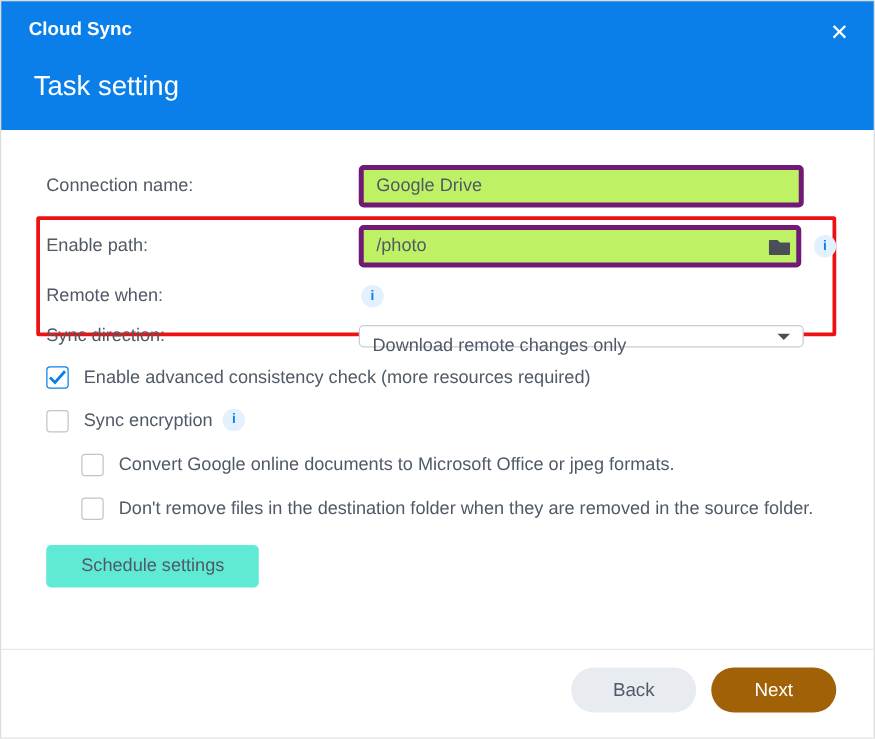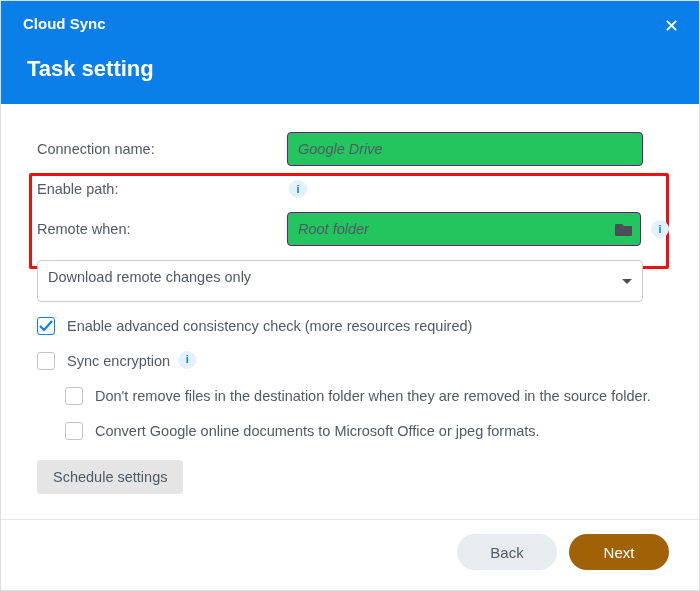--- a/index.html
+++ b/index.html
@@ -23,21 +23,21 @@
     color: #fff;
     padding: 14px 8px 22px 22px;
   }
   .app-title {
     font-size: 15px;
     font-weight: 600;
     margin-bottom: 24px;
   }
   .page-title {
     font-size: 22px;
-    font-weight: 700;
+    font-weight: 400;
     margin-left: 4px;
   }
   .close-icon {
     position: absolute;
     right: 20px;
     top: 14px;
     cursor: pointer;
     font-size: 18px;
     color: #fff;
   }
@@ -58,31 +58,30 @@
     font-size: 14.5px;
   }
   .field-wrap {
     flex: 1;
     position: relative;
     margin-right: 8px;
   }
   .input {
     width: 100%;
     height: 34px;
-    border: 1px solid #701a75;
+    border: 4px solid #701a75;
     border-radius: 4px;
     padding: 0 34px 0 10px;
     font-size: 14.5px;
     color: #505a66;
-    background: #22c55e;
-    font-style: italic;
+    background: #bef264;
   }
   .select {
     width: 100%;
-    height: 42px;
+    height: 18px;
     border: 1px solid #c9ccd3;
     border-radius: 4px;
     padding: 0 34px 0 10px;
     font-size: 14.5px;
     color: #505a66;
     background: #fff;
     cursor: pointer;
   }
   .folder-icon {
     position: absolute;
@@ -144,24 +143,24 @@
   }
   .checkbox.checked {
     border-color: #0a7fea;
   }
   .checkbox.checked svg { display: block; }
   .checkbox svg { display: none; }
   .indent { margin-left: 28px; }
   .inline-info { margin-left: 8px; vertical-align: middle; }
   .schedule-btn {
     display: inline-block;
-    background: #e5e5e5;
+    background: #5eead4;
     border: none;
     border-radius: 4px;
-    padding: 9px 16px;
+    padding: 9px 28px;
     font-size: 14.5px;
     color: #505a66;
     cursor: pointer;
     margin-top: 4px;
   }
   .footer {
     border-top: 1px solid #e3e6ea;
     padding: 14px 30px 20px 34px;
     display: flex;
     justify-content: flex-end;
@@ -199,39 +198,40 @@
       </div>
       <span style="width:18px"></span>
     </div>
 
     
     <div style="position:relative;">
       <div class="highlight-box" style="left:-8px; top:-7px; right:0px; height:96px;"></div>
 
       <div class="row">
         <div class="label">Enable path:</div>
-        <span class="info-icon info-right">i</span>
-      </div>
-
-      <div class="row">
-        <div class="label">Remote when:</div>
         <div class="field-wrap">
-          <input class="input" value="Root folder" style="">
+          <input class="input" value="/photo" style="">
           <span class="folder-icon">
             <svg width="18" height="14" viewBox="0 0 18 14">
                 <path fill="#4a4f57" d="M1 2h6l2 2h8v9a1 1 0 0 1-1 1H1a1 1 0 0 1-1-1V3a1 1 0 0 1 1-1z"></path>
               </svg>
           </span>
         </div>
         <span class="info-icon info-right">i</span>
       </div>
+
+      <div class="row">
+        <div class="label">Remote when:</div>
+        <span class="info-icon info-right">i</span>
+      </div>
     </div>
 
     
     <div class="row" style="margin-top:4px;">
+      <div class="label">Sync direction:</div>
       <div class="field-wrap">
         <div class="select">
           <span style="line-height:32px;">Download remote changes only</span>
         </div>
         <span class="chevron-icon">
           <svg width="12" height="8" viewBox="0 0 12 8">
               <path fill="#4a4f57" d="M1 1l5 5 5-5"></path>
             </svg>
         </span>
       </div>
@@ -253,28 +253,28 @@
         
       </span>
       <span>Sync encryption</span>
       <span class="info-icon inline-info">i</span>
     </div>
 
     <div class="check-row indent">
       <span class="checkbox">
         
       </span>
-      <span>Don't remove files in the destination folder when they are removed in the source folder.</span>
+      <span>Convert Google online documents to Microsoft Office or jpeg formats.</span>
     </div>
 
     <div class="check-row indent">
       <span class="checkbox">
         
       </span>
-      <span>Convert Google online documents to Microsoft Office or jpeg formats.</span>
+      <span>Don't remove files in the destination folder when they are removed in the source folder.</span>
     </div>
 
     <button class="schedule-btn">Schedule settings</button>
 
   </div>
 
   <div class="footer">
     <button class="btn btn-back">Back</button>
     <button class="btn btn-next">Next</button>
   </div>

